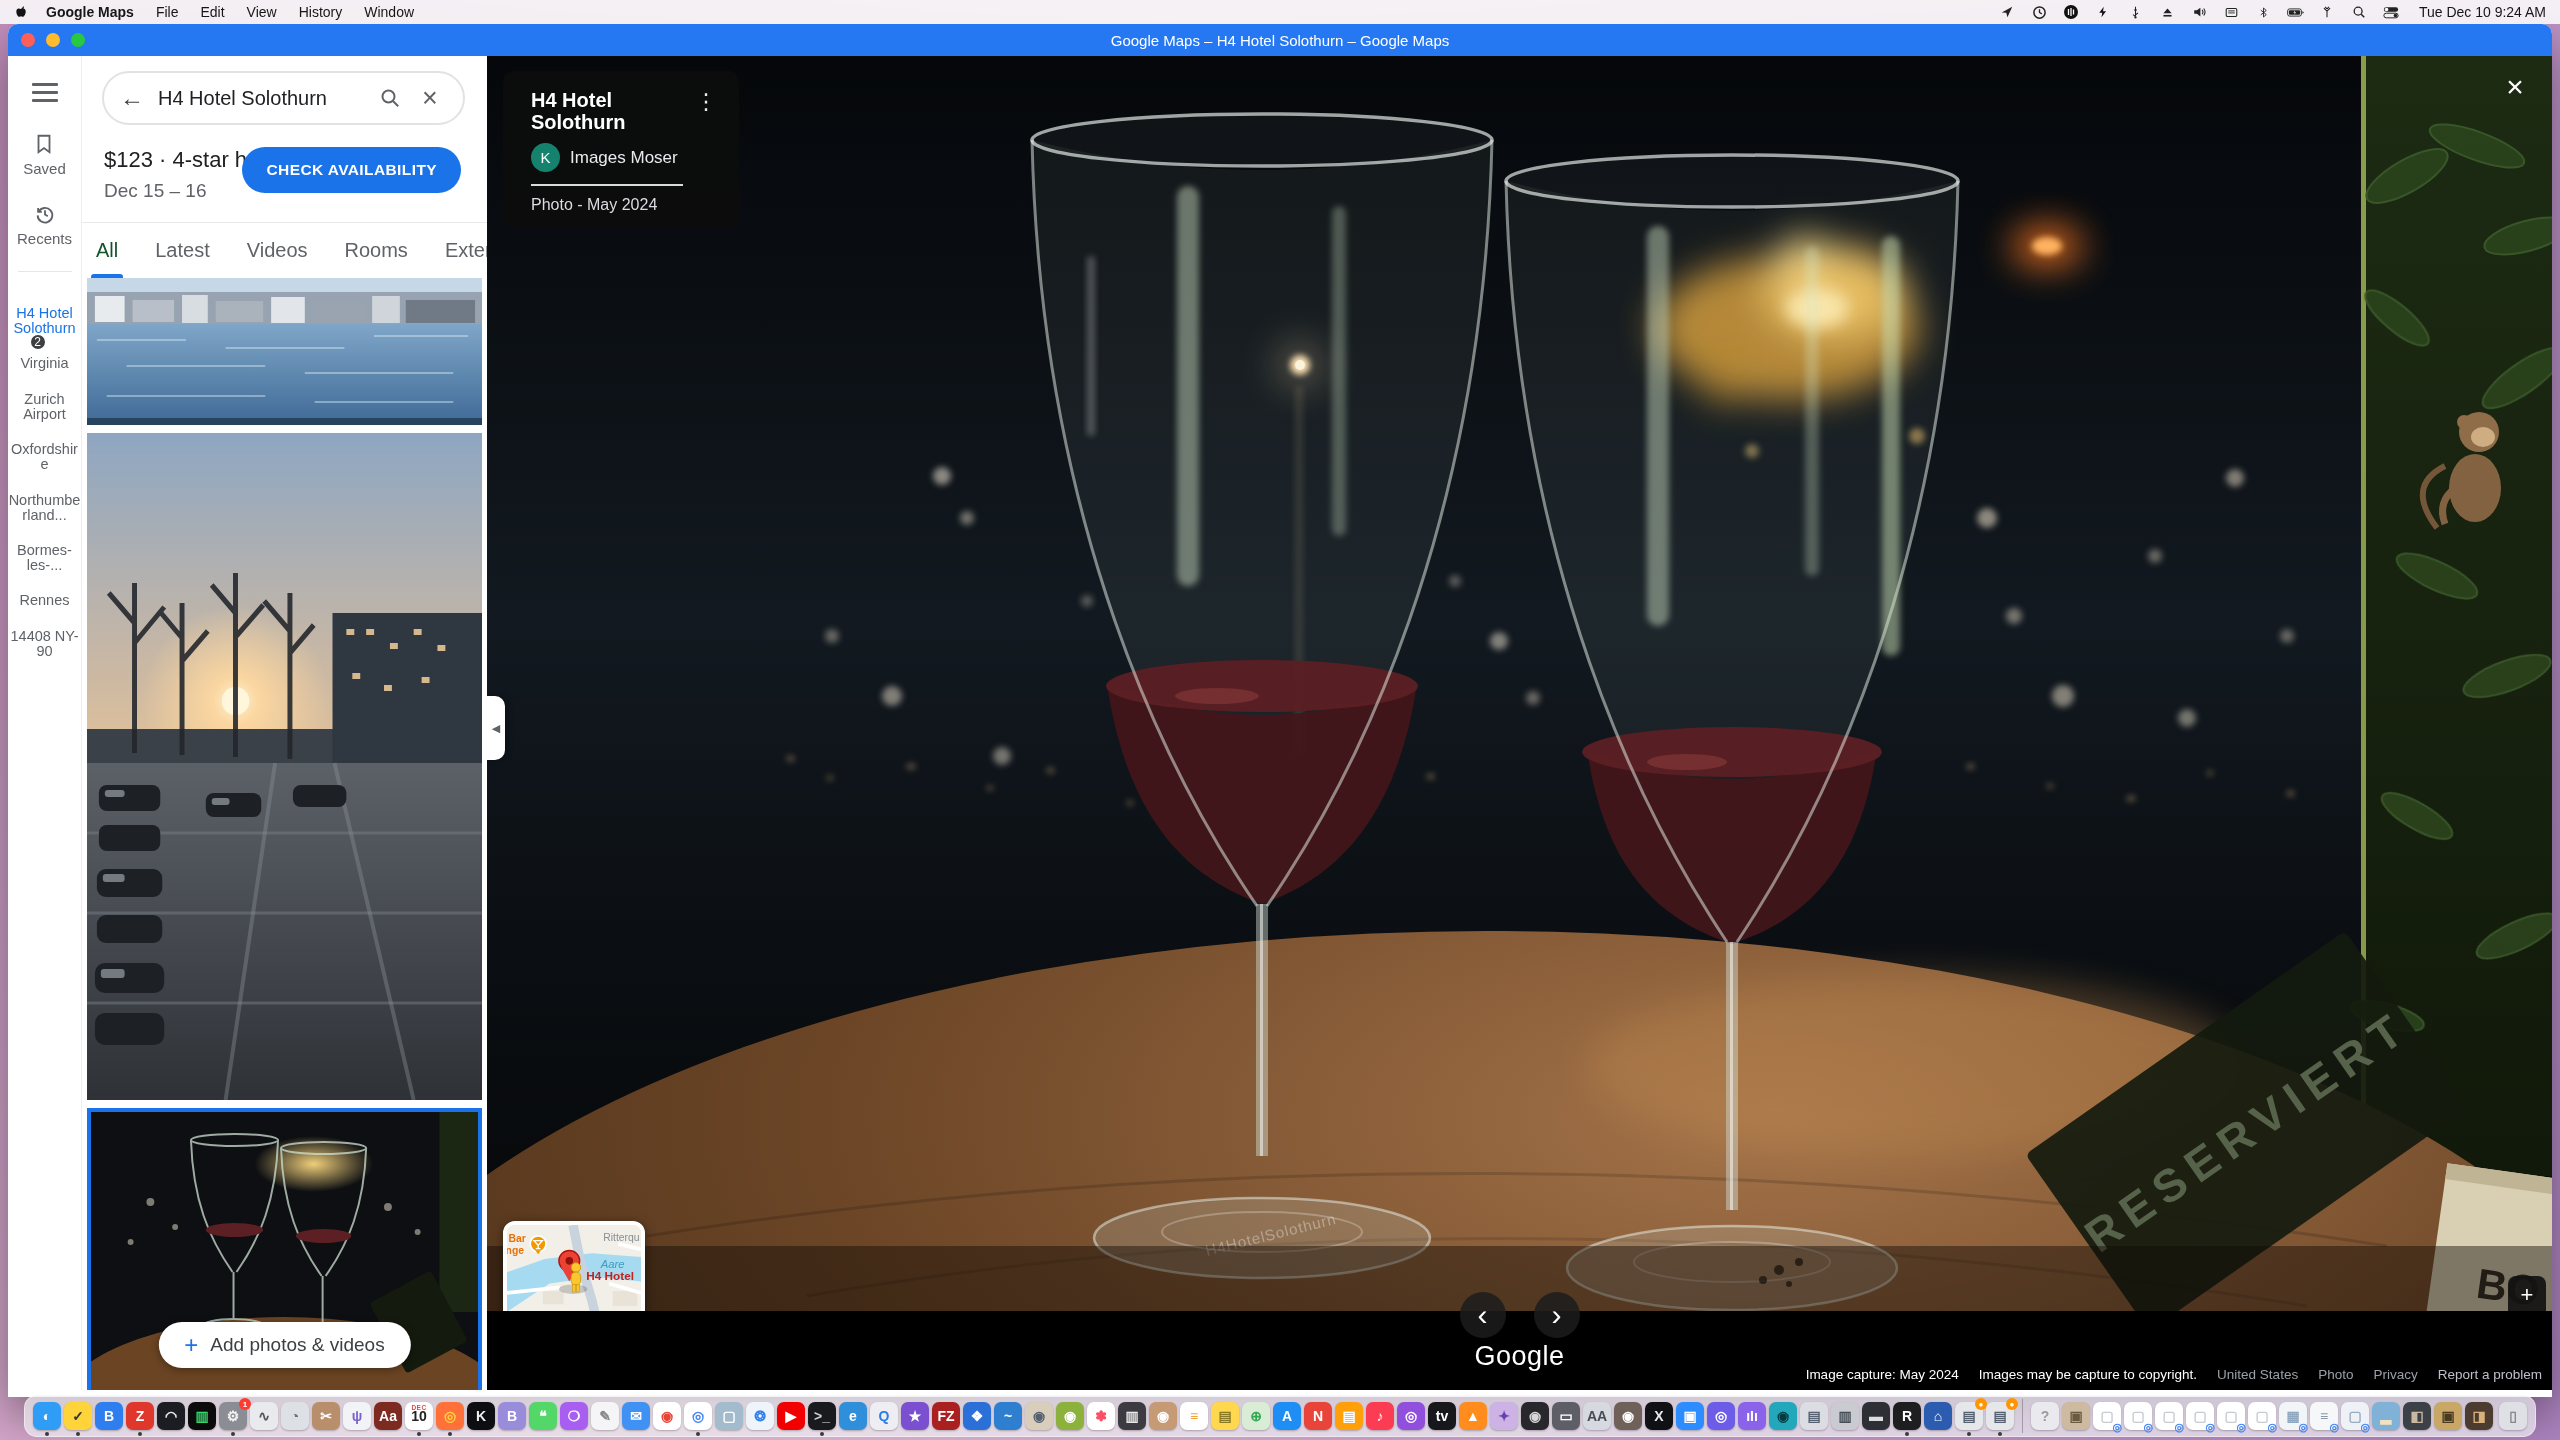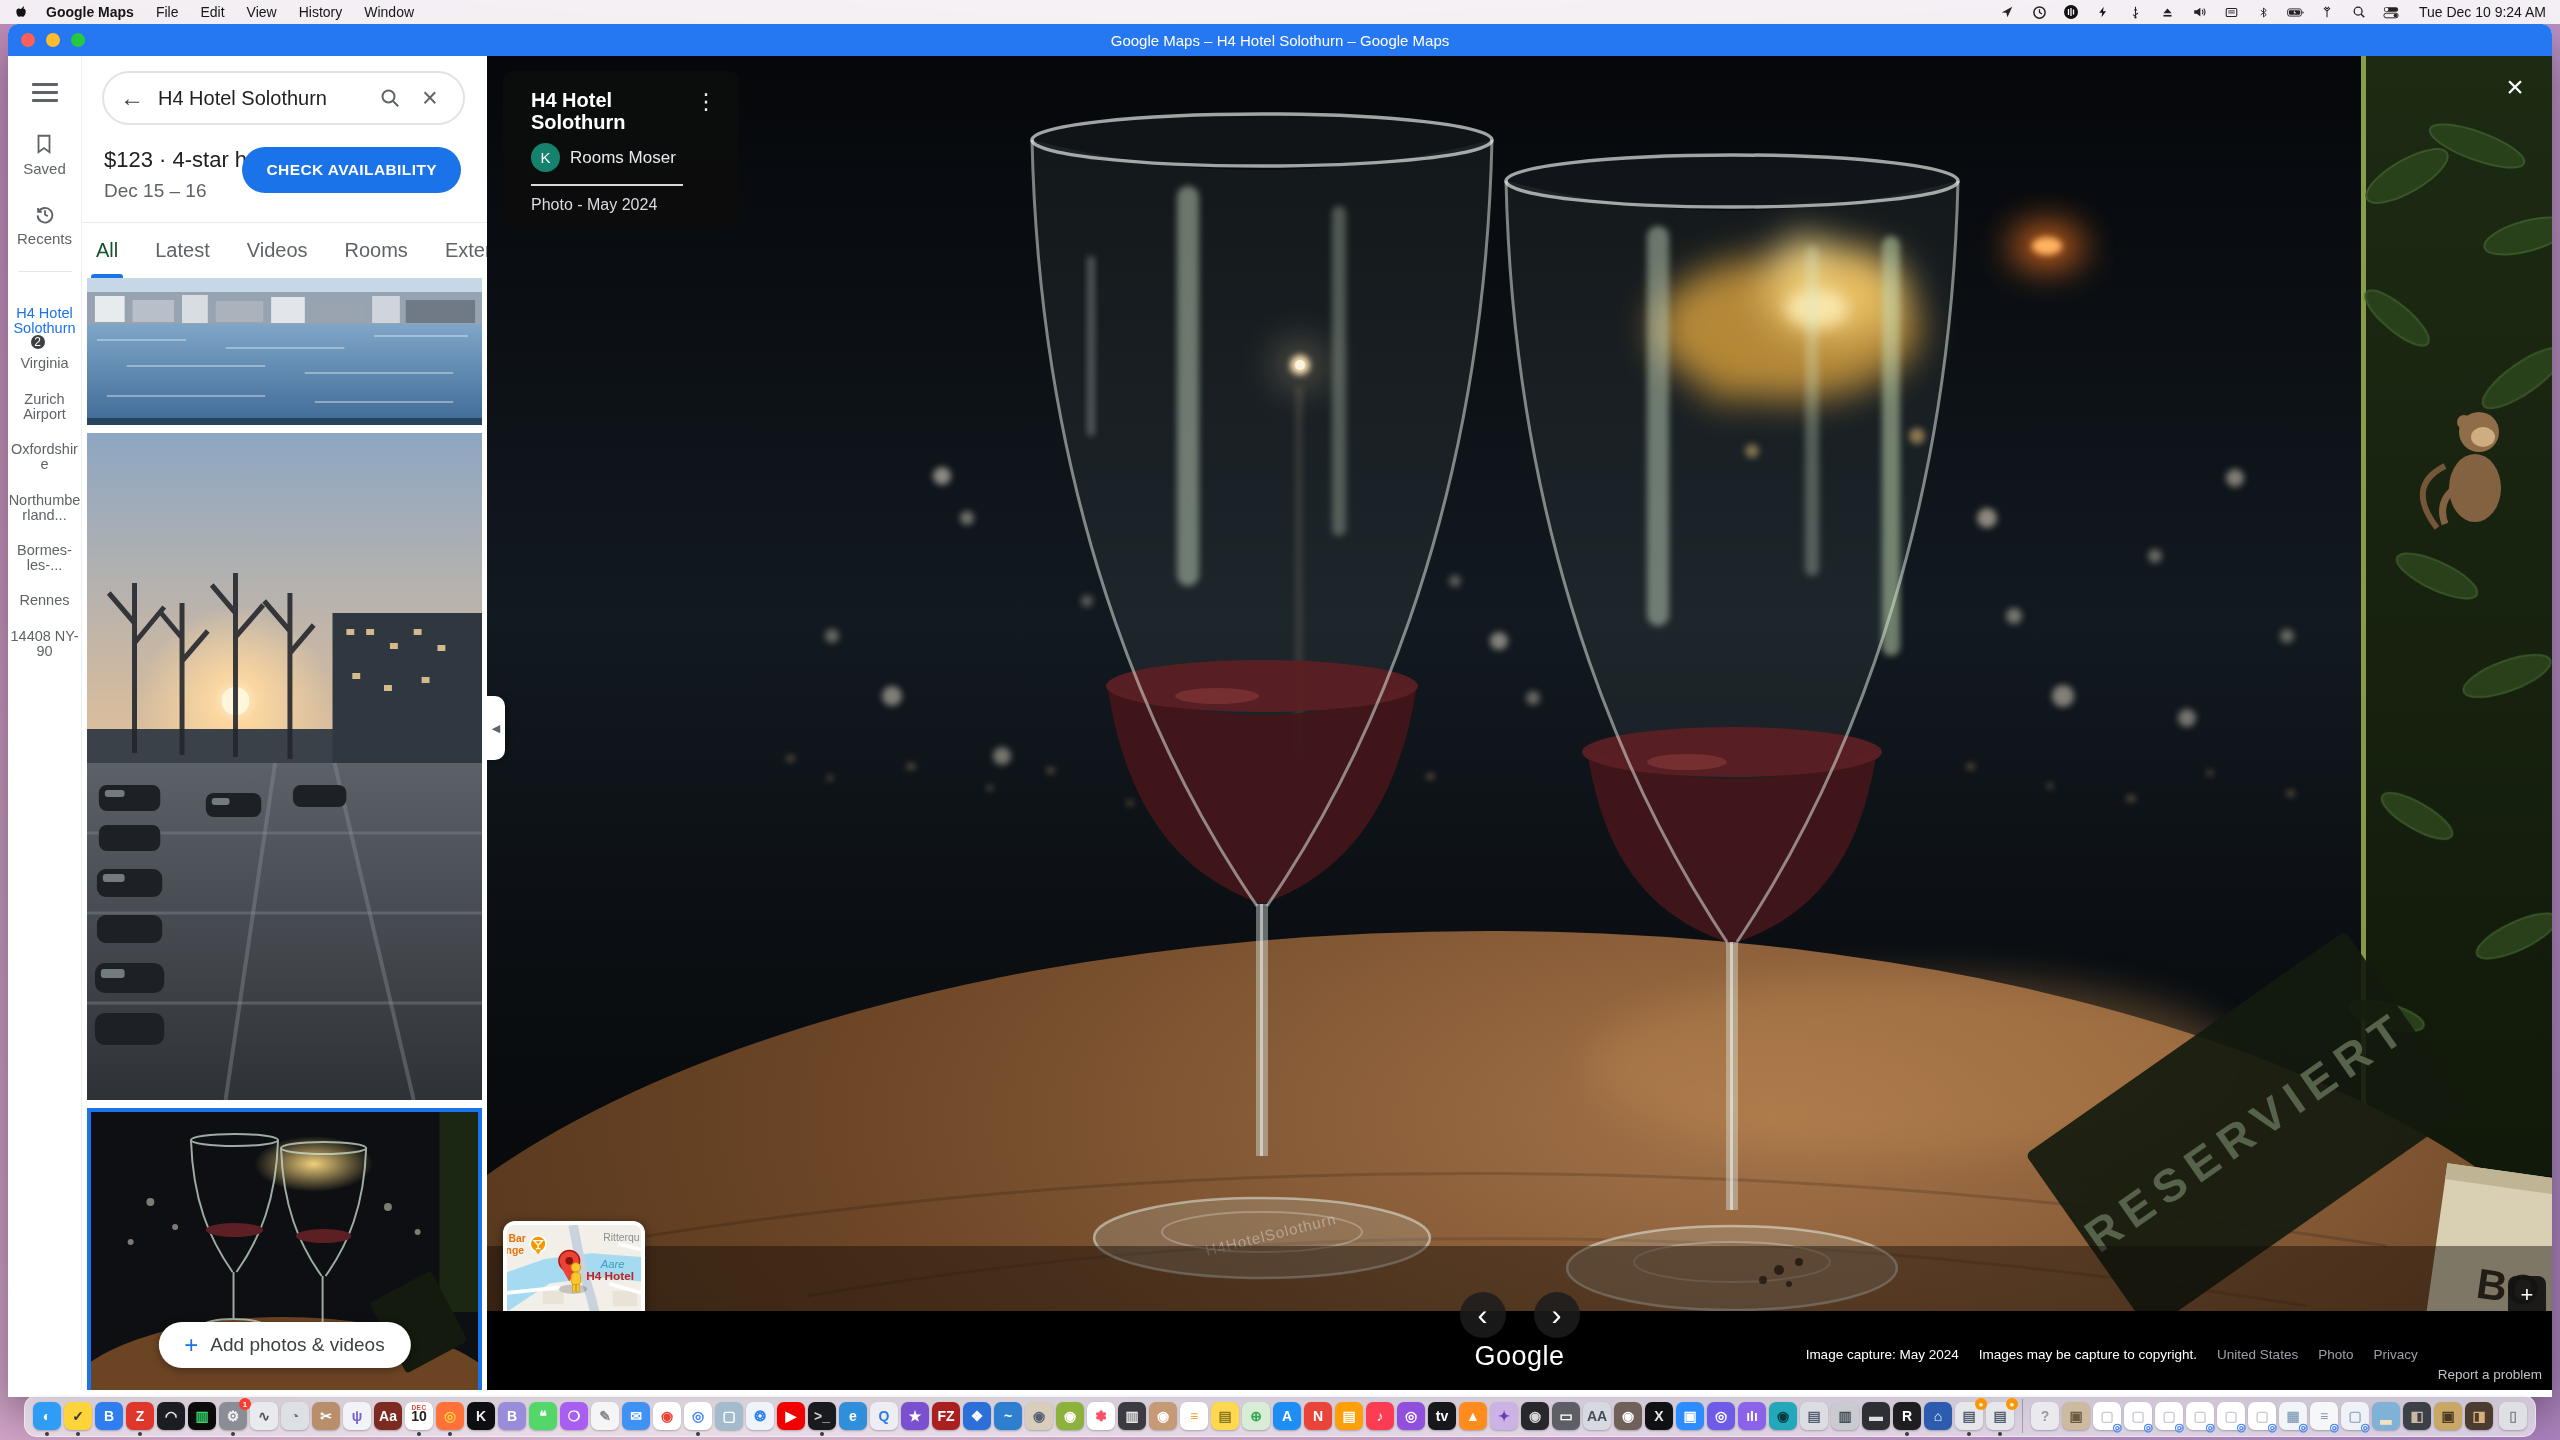--- a/index.html
+++ b/index.html
@@ -93,21 +93,21 @@
   .zbtn{height:38px;width:100%;display:flex;align-items:center;justify-content:center;font-size:22px;cursor:pointer;}
   .zdiv{width:22px;height:2px;background:#6a6d70;}
   .zbtn.minus{color:#9aa0a6;}
   .bottombar{position:absolute;left:0;right:0;bottom:0;height:79px;background:#000;}
   .nav-arrow{position:absolute;top:-19px;width:46px;height:46px;border-radius:50%;background:rgba(28,28,28,.85);
     color:#fff;font-size:30px;display:flex;align-items:center;justify-content:center;cursor:pointer;line-height:1;}
   .nav-prev{left:calc(50% - 60px);}
   .nav-next{left:calc(50% + 14px);}
   .glogo{position:absolute;left:50%;transform:translateX(-50%);top:30px;color:#fff;font-size:27px;letter-spacing:.5px;font-weight:500;}
   .vfooter{position:absolute;right:10px;bottom:8px;display:flex;gap:20px;align-items:baseline;font-size:13.5px;}
-  .vf-white{color:#fff;text-align:right;} .vf-grey{color:#9aa0a6;cursor:pointer;} .vf-grey:last-child{color:#bdc1c6;margin-top:20px;}
+  .vf-white{color:#fff;text-align:right;} .vf-grey{color:#9aa0a6;cursor:pointer;} .vf-grey:last-child{color:#bdc1c6;}
   
   .dock{position:absolute;left:50%;transform:translateX(-50%);bottom:3px;height:42px;z-index:70;
     background:rgba(240,238,244,.72);border:1px solid rgba(255,255,255,.45);border-radius:13px;
     display:flex;align-items:center;padding:0 8px;gap:3px;}
   .dicon{width:28px;height:28px;border-radius:7px;position:relative;display:flex;align-items:center;justify-content:center;
     font-size:14px;font-weight:bold;cursor:pointer;flex-shrink:0;box-shadow:0 1px 2px rgba(0,0,0,.25);}
   .dicon .glyph{line-height:1;}
   .dbadge{position:absolute;top:-4px;right:-4px;min-width:12px;height:12px;border-radius:6px;background:#ff3b30;color:#fff;
     font-size:8px;display:flex;align-items:center;justify-content:center;padding:0 2px;font-weight:bold;}
   .shelfgrp .dbadge{top:auto;bottom:-3px;right:-3px;background:transparent;font-size:11px;}
@@ -624,21 +624,21 @@
         <rect x="0" y="1190" width="2065" height="65" fill="#120b06" opacity=".45"></rect>
       </svg>
 
       <div class="hdrcard">
         <div class="hdr-titlerow">
           <span class="hdr-title">H4 Hotel Solothurn</span>
           <span class="hdr-dots">⋮</span>
         </div>
         <div class="hdr-author">
           <span class="avatar">K</span>
-          <span class="author-name">Rooms Moser</span>
+          <span class="author-name">Images Moser</span>
         </div>
         <div class="hdr-div"></div>
         <div class="hdr-caption">Photo - May 2024</div>
       </div>
 
       <span class="viewer-close">×</span>
       <div class="collapse-tab">◀</div>
 
       <div class="minimap">
         <svg viewBox="0 0 142 142" width="134" height="134">

